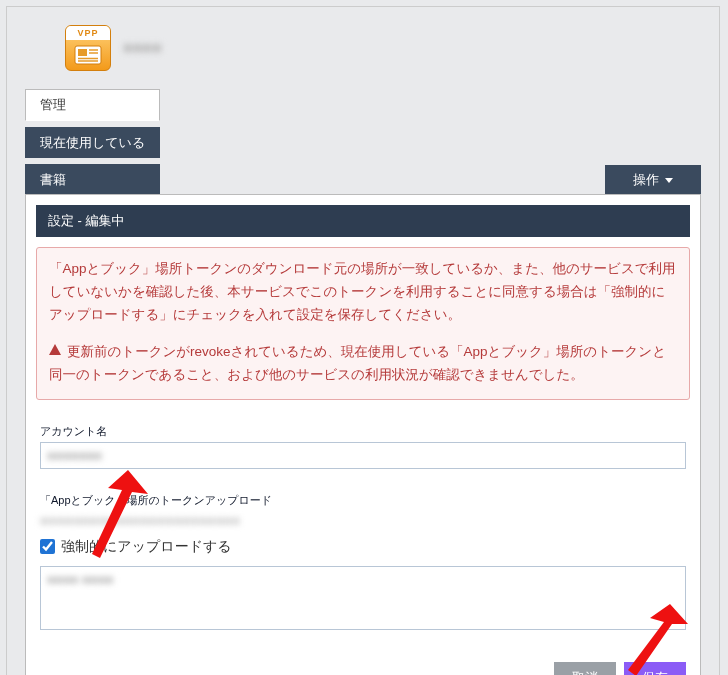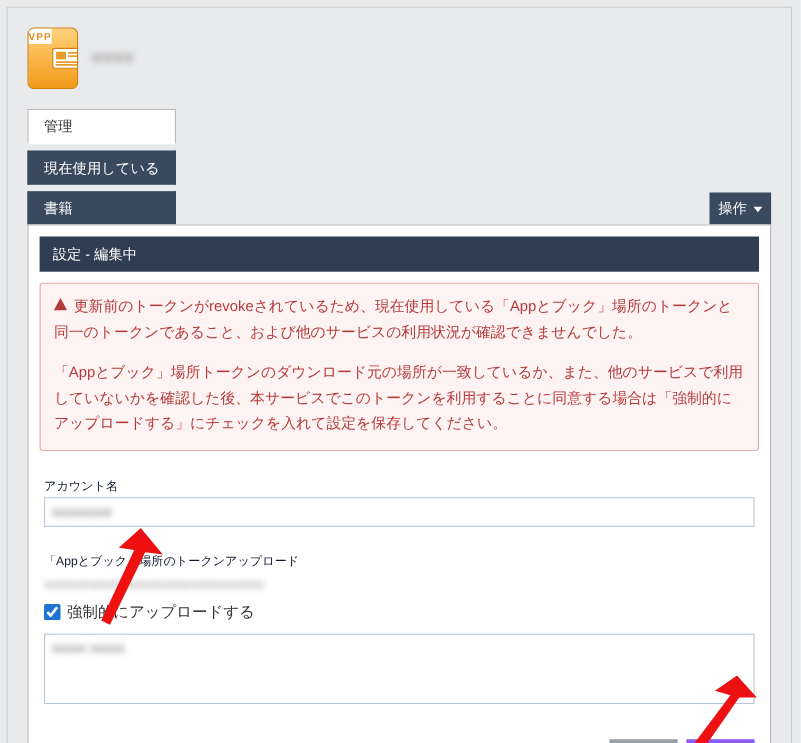--- a/index.html
+++ b/index.html
@@ -17,27 +17,28 @@
     padding: 18px 18px 24px 18px;
   }
   .header-row {
     display: flex;
     align-items: center;
     gap: 12px;
     margin-bottom: 18px;
   }
   .vpp-icon {
     width: 46px;
-    height: 56px;
+    height: 46px;
     border-radius: 6px;
     background: linear-gradient(#ffd27a, #f39a1a);
     border: 1px solid #d37f0d;
     display: flex;
-    flex-direction: row;
+    flex-direction: column;
     overflow: hidden;
+    margin-left: 40px;
   }
   .vpp-icon-top {
     background: #fff;
     height: 14px;
     font-size: 9px;
     font-weight: bold;
     color: #e18a16;
     text-align: center;
     line-height: 14px;
     letter-spacing: 1px;
@@ -70,21 +71,21 @@
     background: #fff;
     color: #333;
     border: 1px solid #bbb;
     border-bottom: 1px solid #fff;
     position: relative;
     z-index: 2;
   }
   .op-btn {
     background: #3a4a5e;
     color: #fff;
-    padding: 6px 8px;
+    padding: 6px 28px;
     font-size: 13px;
     cursor: pointer;
     display: flex;
     align-items: center;
     gap: 6px;
   }
   .op-btn .caret {
     width: 0; height: 0;
     border-left: 4px solid transparent;
     border-right: 4px solid transparent;
@@ -228,24 +229,24 @@
     <div class="op-btn">
       <span>操作</span>
       <span class="caret"></span>
     </div>
   </div>
 
   <div class="panel">
     <div class="panel-title">設定 - 編集中</div>
 
     <div class="alert">
+      <p>「Appとブック」場所トークンのダウンロード元の場所が一致しているか、また、他のサービスで利用していないかを確認した後、本サービスでこのトークンを利用することに同意する場合は「強制的にアップロードする」にチェックを入れて設定を保存してください。</p>
       <p>
         <span class="alert-icon"></span><span>更新前のトークンがrevokeされているため、現在使用している「Appとブック」場所のトークンと同一のトークンであること、および他のサービスの利用状況が確認できませんでした。</span>
       </p>
-      <p>「Appとブック」場所トークンのダウンロード元の場所が一致しているか、また、他のサービスで利用していないかを確認した後、本サービスでこのトークンを利用することに同意する場合は「強制的にアップロードする」にチェックを入れて設定を保存してください。</p>
     </div>
 
     <div class="form-section">
 
       <div class="field-label">アカウント名</div>
       <div class="text-input"><span class="blurval">■■■■■■■</span></div>
 
       <div class="field-label">「Appとブック」場所のトークンアップロード</div>
       <div class="token-file">■■■■■■■■■■■■■■■■■■■■■■■■</div>
 

